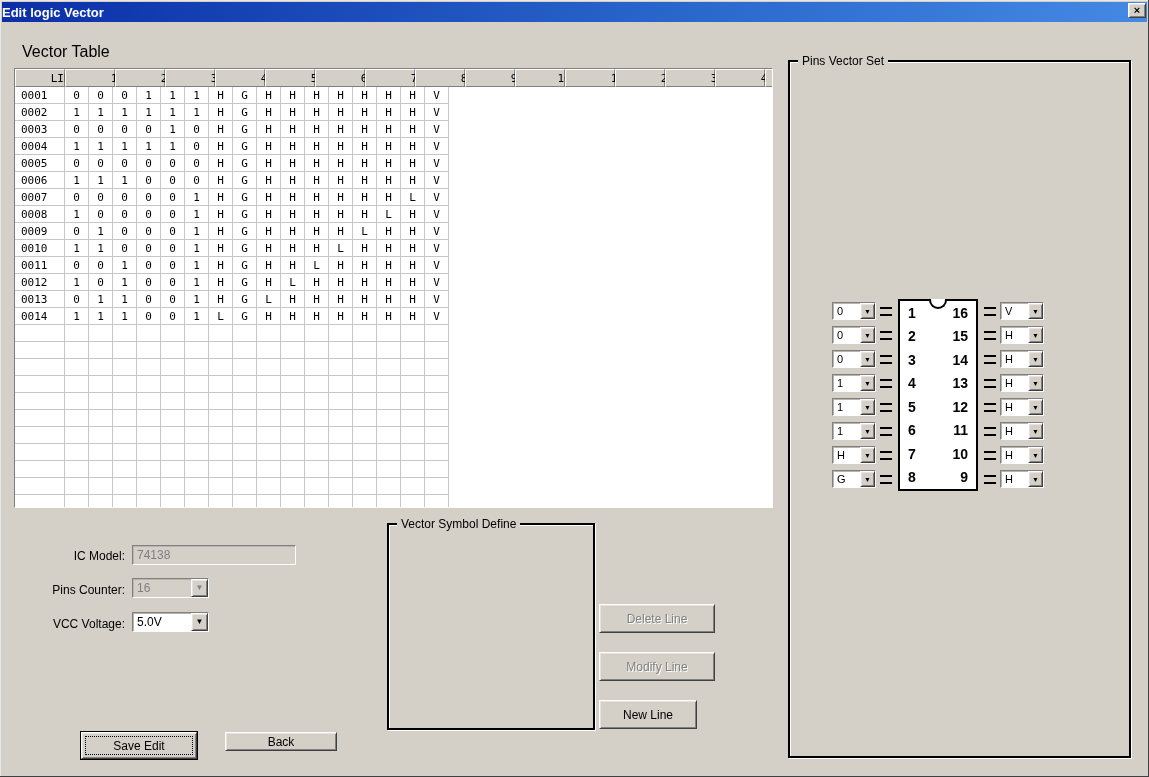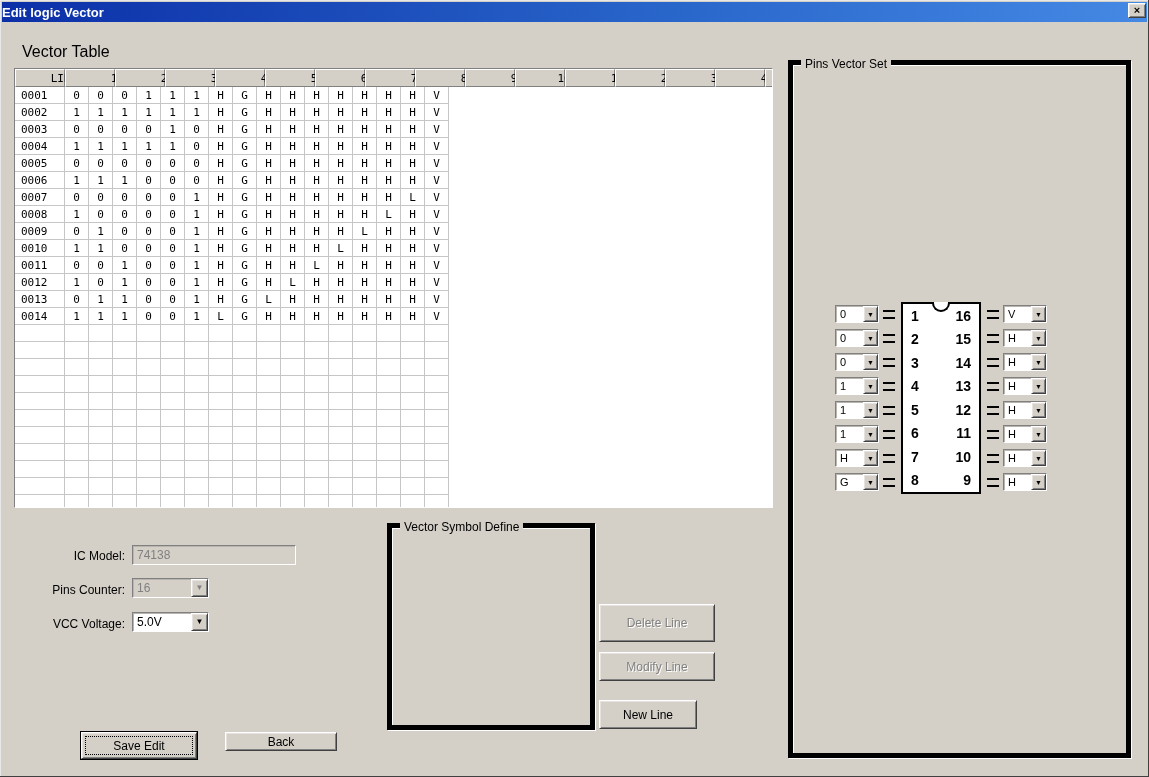--- a/index.html
+++ b/index.html
@@ -16,21 +16,21 @@
 
   
   .raised {
     background:#d4d0c8;
     border:1px solid;
     border-color:#ffffff #404040 #404040 #ffffff;
     box-shadow: inset 1px 1px 0 #e6e3de, inset -1px -1px 0 #808080;
   }
   .groupbox {
     position:absolute;
-    border:5px solid #000000;
+    border:2px solid #000000;
     box-shadow: inset 1px 1px 0 #fff, 1px 1px 0 #fff;
     padding-left: 14px;
   }
   .groupbox-label {
     position:absolute;
     top:-8px; left:8px;
     background:#d4d0c8;
     padding:0 4px;
     font-size:12px;
     white-space:nowrap;
@@ -131,21 +131,21 @@
   .sym-line { white-space:pre; }
 
   
   .btn {
     position:absolute;
     display:flex; align-items:center; justify-content:center;
     font-size:12px;
     cursor:default;
   }
   .btn.disabled { color:#828282; text-shadow:1px 1px 0 #fff; }
-  .btn-delete { left:599px; top:604px; width:116px; height:38px; }
+  .btn-delete { left:599px; top:604px; width:116px; height:29px; }
   .btn-modify { left:599px; top:652px; width:116px; height:29px; }
   .btn-new    { left:599px; top:700px; width:98px; height:29px; }
   .btn-save   { left:81px;  top:732px; width:116px; height:27px; box-shadow:0 0 0 1px #000, inset 1px 1px 0 #e6e3de, inset -1px -1px 0 #808080; }
   .btn-back   { left:225px; top:732px; width:112px; height:19px; }
   .focus-rect { position:absolute; inset:3px; border:1px dotted #000; pointer-events:none; }
 
   
   .pins-group { left:788px; top:60px; width:343px; height:698px; }
   .pins-area {
     position:absolute; left:42px; top:237px;

